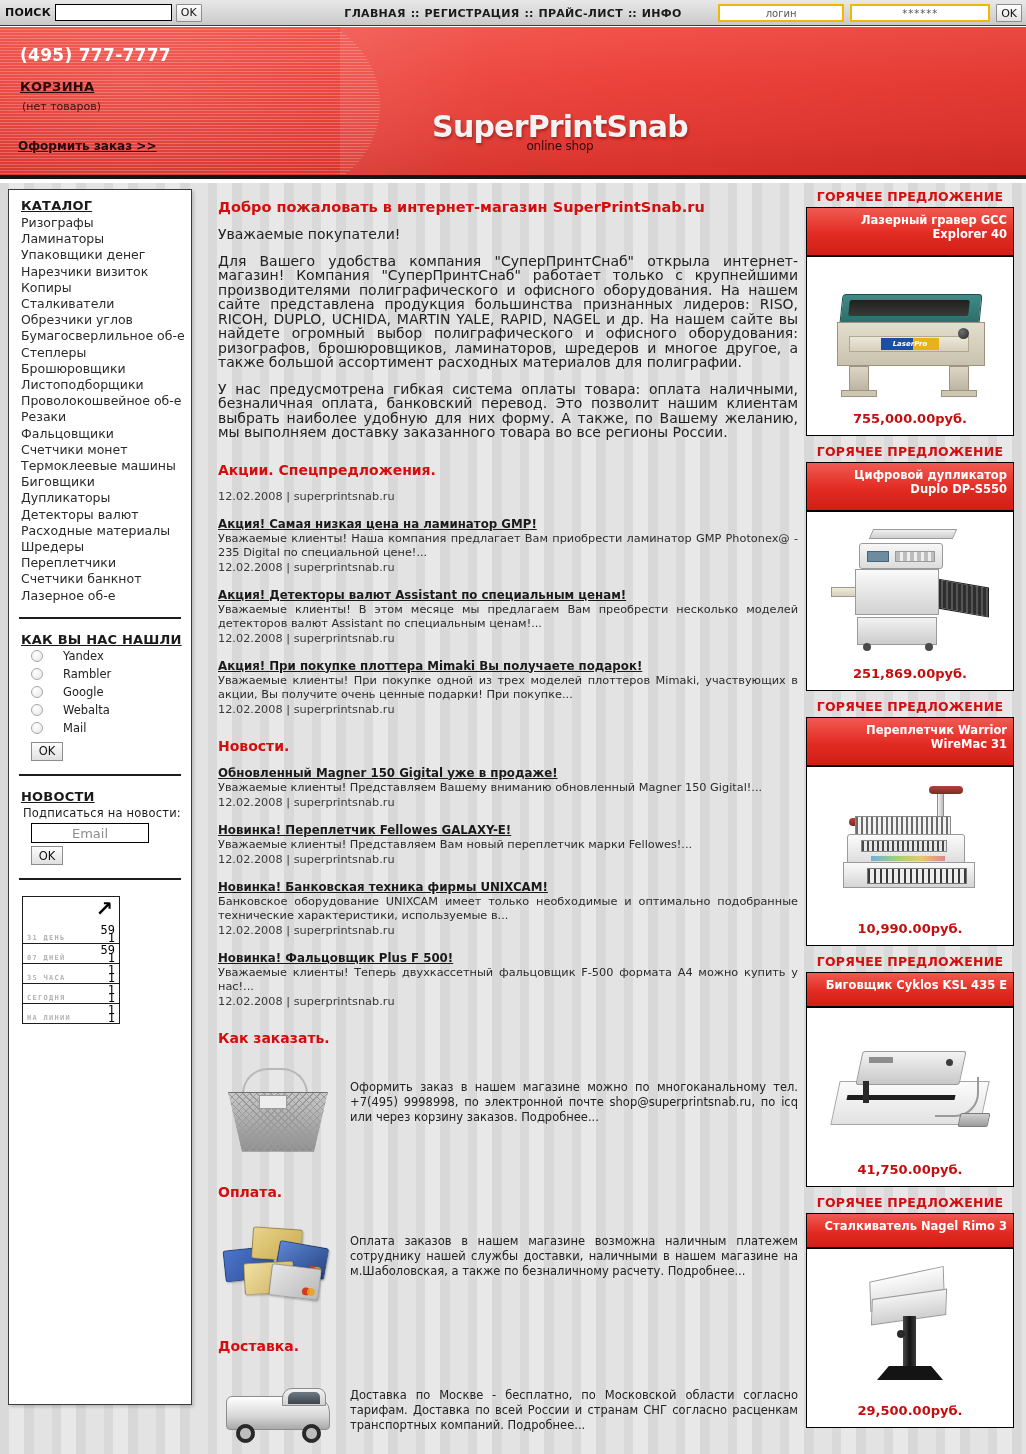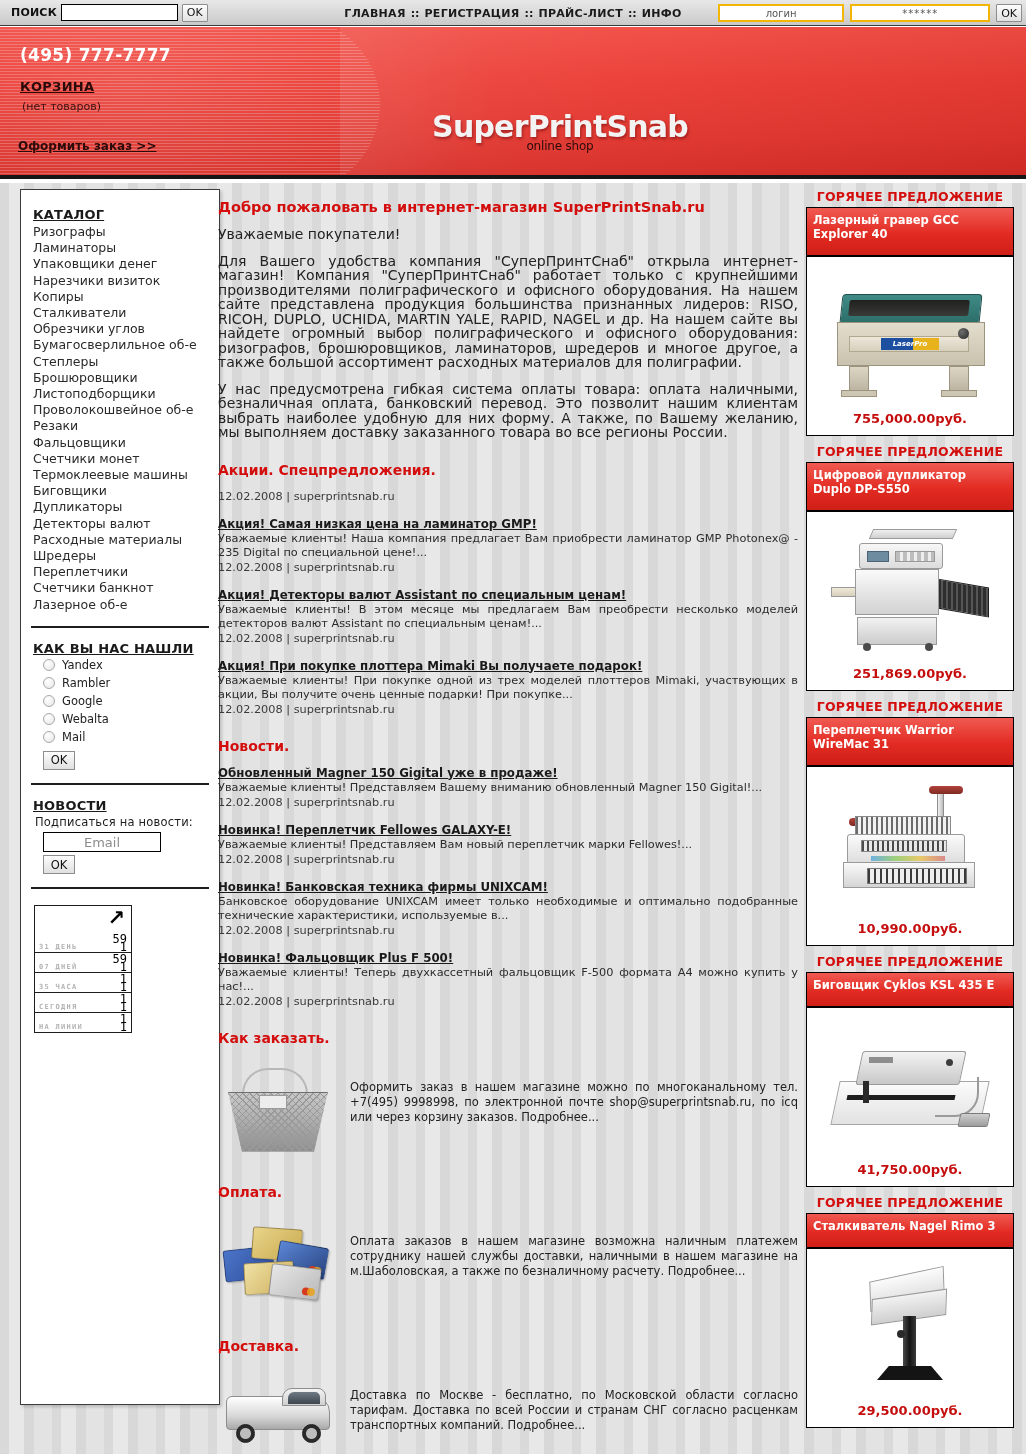--- a/index.html
+++ b/index.html
@@ -10,21 +10,21 @@
   }
   body { width: 1026px; height: 1454px; overflow: hidden; position: relative; }
 
   
   .topbar {
     position: absolute; left: 0; top: 0; width: 1026px; height: 26px;
     background: linear-gradient(to bottom, #e8e8e8 0%, #d9d9d9 50%, #c9c9c9 100%);
     border-bottom: 1px solid #3a3a3a;
     display: flex; align-items: center;
   }
-  .topbar-search { display: flex; align-items: center; padding-left: 11px; gap: 4px; }
+  .topbar-search { display: flex; align-items: center; padding-left: 5px; gap: 4px; }
   .lbl-search {
     font-size: 11px; font-weight: bold; color: #111; letter-spacing: .2px;
   }
   .inp-search {
     width: 117px; height: 17px; border: 1px solid #000; background: #fff;
     font-size: 11px; padding: 0 3px; outline: none;
     font-family: "DejaVu Sans", "Liberation Sans", sans-serif;
   }
   .btn-ok {
     height: 18px; min-width: 24px; padding: 0 4px;
@@ -117,36 +117,36 @@
       repeating-linear-gradient(90deg,
         rgba(0,0,0,.012) 0px, rgba(0,0,0,.012) 9px,
         rgba(255,255,255,.35) 9px, rgba(255,255,255,.35) 24px,
         rgba(0,0,0,.02) 24px, rgba(0,0,0,.02) 34px,
         rgba(255,255,255,.2) 34px, rgba(255,255,255,.2) 52px),
       #dcdcdc;
   }
 
   
   .left-col {
-    position: absolute; left: 20px; top: 6px; width: 200px; height: 1216px;
+    position: absolute; left: 8px; top: 6px; width: 184px; height: 1216px;
     background: #fff; border: 1px solid #3c3c3c;
     box-shadow: 2px 2px 3px rgba(0,0,0,.18);
-    padding: 17px 0 0 0;
+    padding: 8px 0 0 0;
   }
   .sec-head {
     font-size: 13px; font-weight: bold; color: #1a1a1a;
     text-decoration: underline; margin: 0 0 2px 12px; letter-spacing: .2px;
   }
   .catalog-list { list-style: none; margin: 0; padding: 0 0 0 12px; }
   .catalog-list li {
     font-size: 12.5px; color: #2a2a2a; line-height: 16.2px;
     cursor: pointer; white-space: nowrap;
   }
   .hr-sep { border: none; border-top: 2px solid #1d1d1d; margin: 13px 10px 13px 10px; }
-  .radio-row { display: flex; align-items: center; gap: 7px; margin: 0 0 4px 22px; }
+  .radio-row { display: flex; align-items: center; gap: 20px; margin: 0 0 4px 22px; }
   .radio-dot {
     width: 12px; height: 12px; border-radius: 50%;
     border: 1px solid #a8a8a8;
     background: radial-gradient(circle at 35% 30%, #ffffff, #e6e6e6);
     flex: none; cursor: pointer;
   }
   .radio-label { font-size: 11.5px; color: #222; }
   .ok-sm {
     margin-left: 22px; margin-top: 3px;
     width: 32px; height: 19px;
@@ -275,21 +275,21 @@
   .right-col { position: absolute; left: 806px; top: 0; width: 212px; }
   .hot-block { width: 208px; margin: 2px 0 4px 0; }
   .hot-head {
     font-size: 12.5px; font-weight: bold; color: #d40d0d; text-align: center;
     letter-spacing: .2px; padding: 4px 0 3px 0;
   }
   .hot-card { border: 1px solid #000; background: #fff; }
   .hot-title {
     background: linear-gradient(to bottom,#f05a52,#e22b22 55%,#cf1f17);
     border-bottom: 2px solid #000;
-    color: #fff; font-size: 11.5px; font-weight: bold; text-align: left;
+    color: #fff; font-size: 11.5px; font-weight: bold; text-align: right;
     padding: 5px 6px 14px 6px; line-height: 14px; cursor: pointer;
   }
   .hot-img {
     height: 150px; display: flex; align-items: center; justify-content: center;
     position: relative; overflow: hidden;
   }
   .hot-price {
     text-align: center; font-size: 13px; font-weight: bold; color: #c50d0d;
     padding: 4px 0 9px 0;
   }

